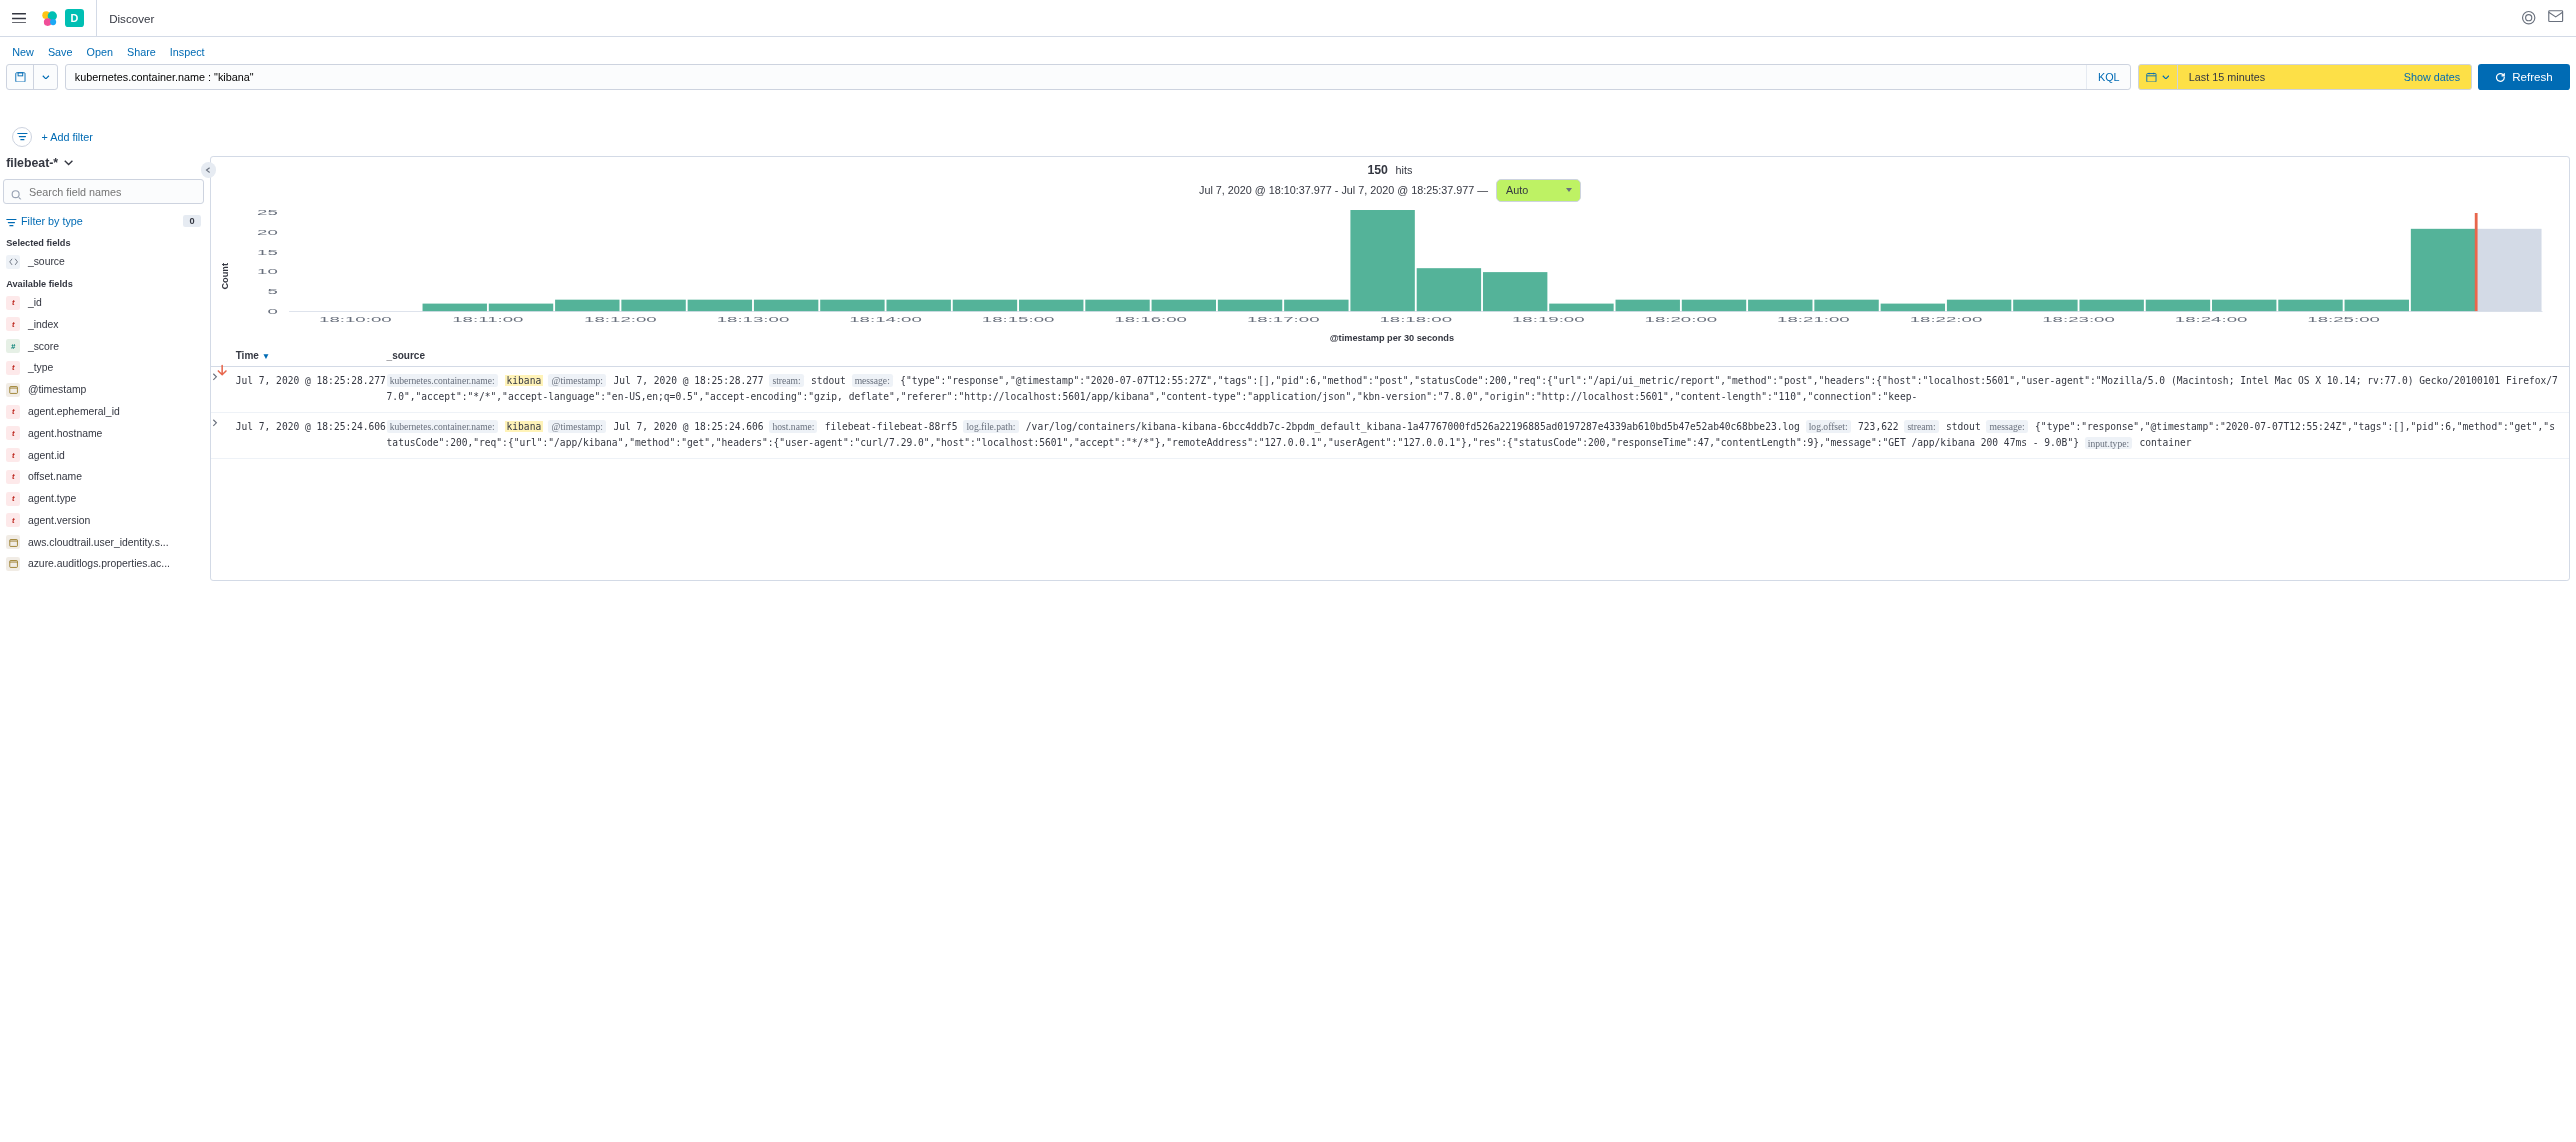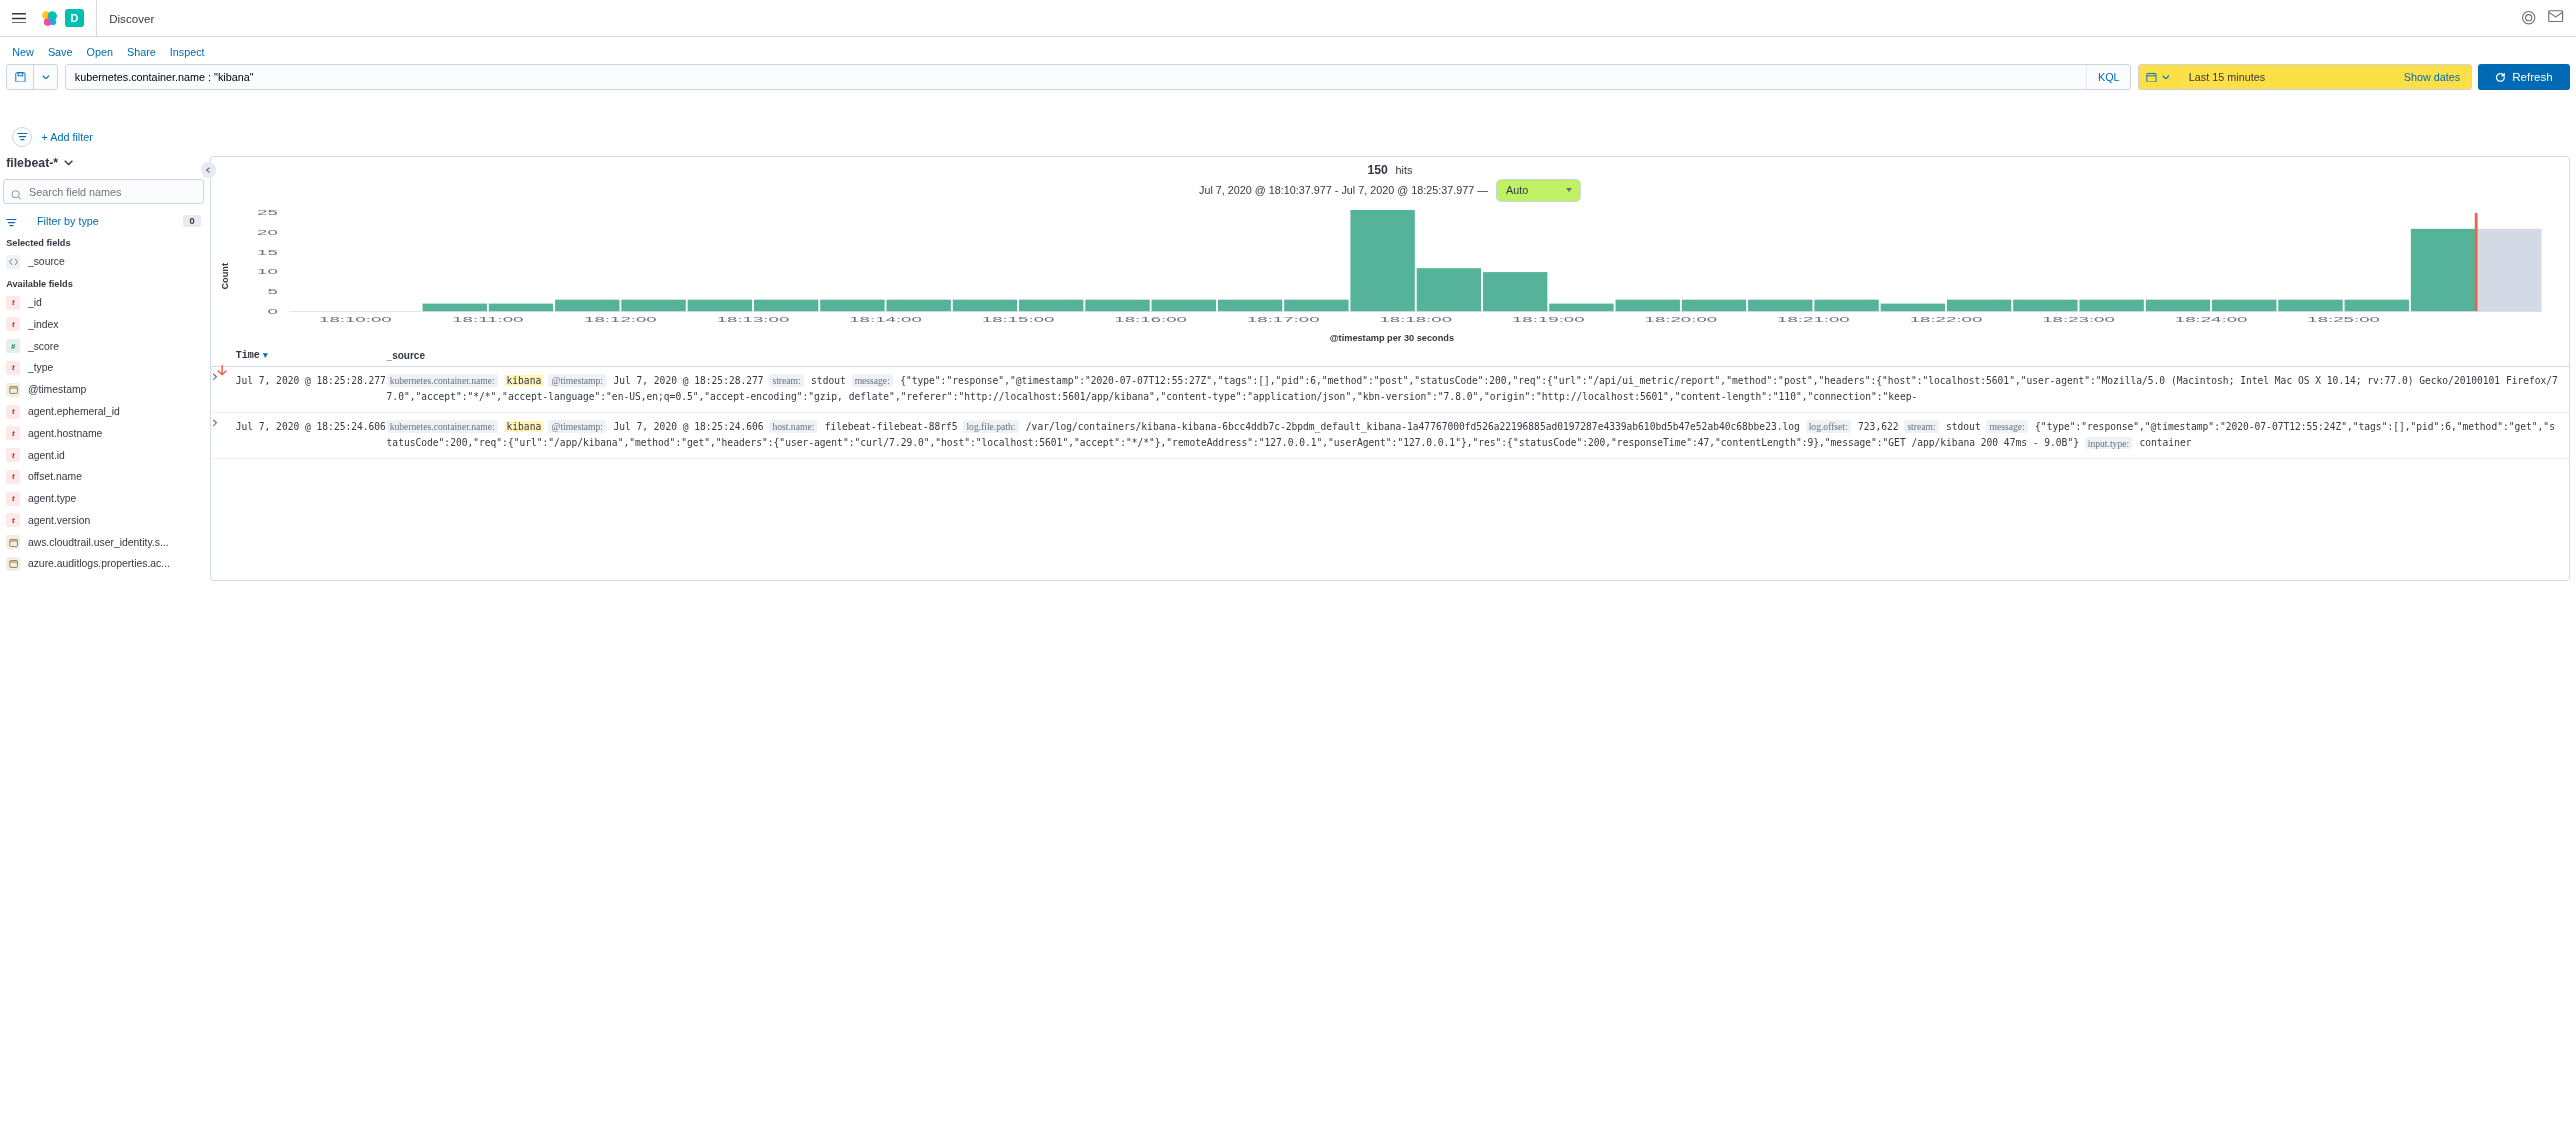--- a/index.html
+++ b/index.html
@@ -40,21 +40,21 @@
 
 
 .main { display: flex; }
 .sidebar { width: 210px; border-right: none; padding: 0 6.2px 6.2px 3.1px; position: relative; }
 .collapse-btn { position: absolute; top: 6.2px; right: -6.2px; width: 15.4px; height: 15.4px; border-radius: 50%; background: #e6ebf2; display: flex; align-items: center; justify-content: center; font-size: 8.5px; color: #69707d; }
 .index-selector { display: flex; align-items: center; gap: 6.2px; font-weight: 700; font-size: 12.3px; margin-bottom: 9.2px; padding-left: 3.1px; }
 .field-search { width: 100%; border: 0.8px solid #cdd3df; border-radius: 3.1px; background: #fbfcfd; padding: 5.4px 7.7px 5.4px 25px; font-size: 10.8px; outline: none; margin-bottom: 6.2px; }
 .field-search-wrap { position: relative; }
 .field-search-wrap .sicon { position: absolute; left: 7.7px; top: 50%; transform: translateY(-50%); color: #98a2b3; }
 .filter-type-row { display: flex; align-items: center; justify-content: space-between; padding: 4.6px 3.1px; margin-bottom: 3.1px; }
-.filter-type-left { display: flex; align-items: flex-end; gap: 20px; color: #006bb4; }
+.filter-type-left { display: flex; align-items: flex-end; gap: 4px; color: #006bb4; }
 .count-badge { background: #e6ebf2; border-radius: 2.3px; padding: 0.8px 6.2px; font-size: 9.2px; font-weight: 600; color: #343741; }
 .section-label { font-size: 9.2px; font-weight: 700; margin: 6.2px 0 3.1px 3.1px; }
 .field-item { display: flex; align-items: center; gap: 7.7px; padding: 3.9px 3.1px; font-size: 10.4px; color: #343741; cursor: pointer; white-space: nowrap; overflow: hidden; text-overflow: ellipsis; }
 .field-type-badge { width: 14px; height: 14px; border-radius: 2.3px; display: inline-flex; align-items: center; justify-content: center; font-size: 7.7px; font-style: italic; font-weight: 700; flex-shrink: 0; }
 .ft-t { background: #fde9ea; color: #bd271e; }
 .ft-n { background: #e6f0e6; color: #017d73; }
 .ft-d { background: #f1ece5; color: #8a6a0a; }
 .ft-s { background: #eef2f7; color: #69707d; }
 
 
@@ -69,21 +69,21 @@
 .chart-area { display: flex; padding: 3.1px 18.5px 3.1px 6.2px; }
 .y-axis-label { writing-mode: vertical-rl; transform: rotate(180deg); font-size: 9.2px; font-weight: 700; color: #343741; align-self: center; padding: 0 3.1px; }
 .chart-inner { flex: 1; }
 .chart-svg-wrap { width: 100%; }
 .x-axis-caption { text-align: center; font-size: 9.2px; font-weight: 700; margin-top: 0; }
 
 
 .doc-table { width: 100%; }
 .table-header { display: flex; border-bottom: 0.8px solid #d3dae6; padding: 4.6px 0; font-size: 10px; font-weight: 600; }
 .col-expand { width: 21.6px; }
-.col-time { width: 154px; padding-left: 3.1px; display: flex; align-items: center; gap: 3px; font-family: Liberation Mono, monospace; }
+.col-time { width: 154px; padding-left: 3.1px; display: flex; align-items: center; gap: 3px; }
 .sort-arrow { color: #006bb4; font-size: 8.5px; }
 .col-source { flex: 1; }
 .doc-row { display: flex; border-bottom: 0.8px solid #eef2f7; padding: 6.2px 0; font-family: Menlo, Monaco, Consolas, monospace; font-size: 9.6px; line-height: 1.7; }
 .expand-caret { width: 21.6px; text-align: center; color: #69707d; cursor: pointer; position: relative; }
 .red-arrow { position: absolute; top: -9.2px; left: 4.6px; color: #e7664c; font-size: 14px; }
 .row-time { width: 154px; padding-left: 3.1px; color: #343741; }
 .row-source { flex: 1; padding-right: 9.2px; color: #343741; word-break: break-all; }
 .kv-key { background: #eef2f7; color: #69707d; padding: 0.8px 3.1px; border-radius: 2.3px; margin-right: 1.5px; font-family: Liberation Serif, serif; }
 .hl { background: #fff3b8; padding: 0 1.5px; }
 

